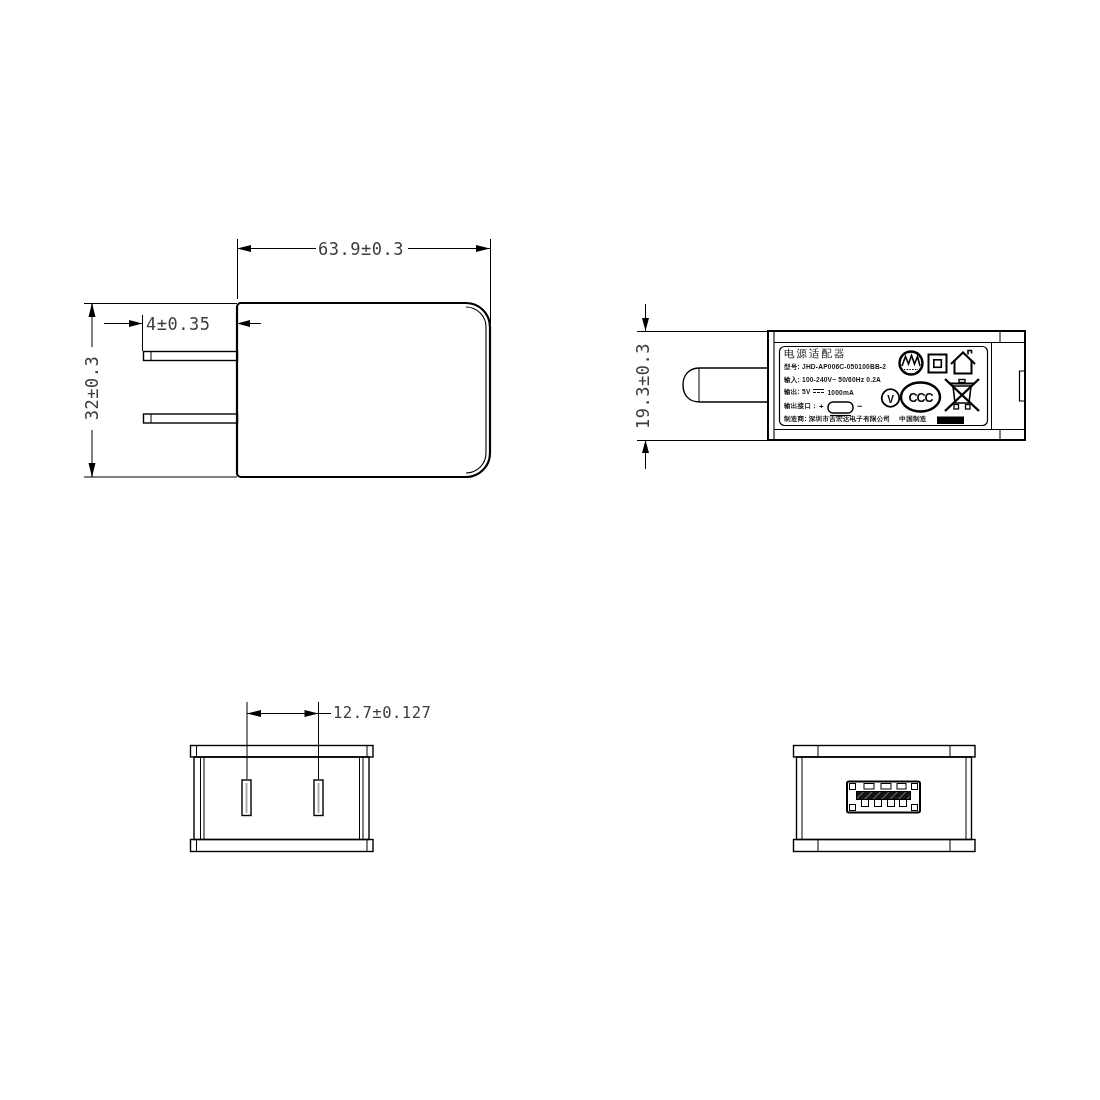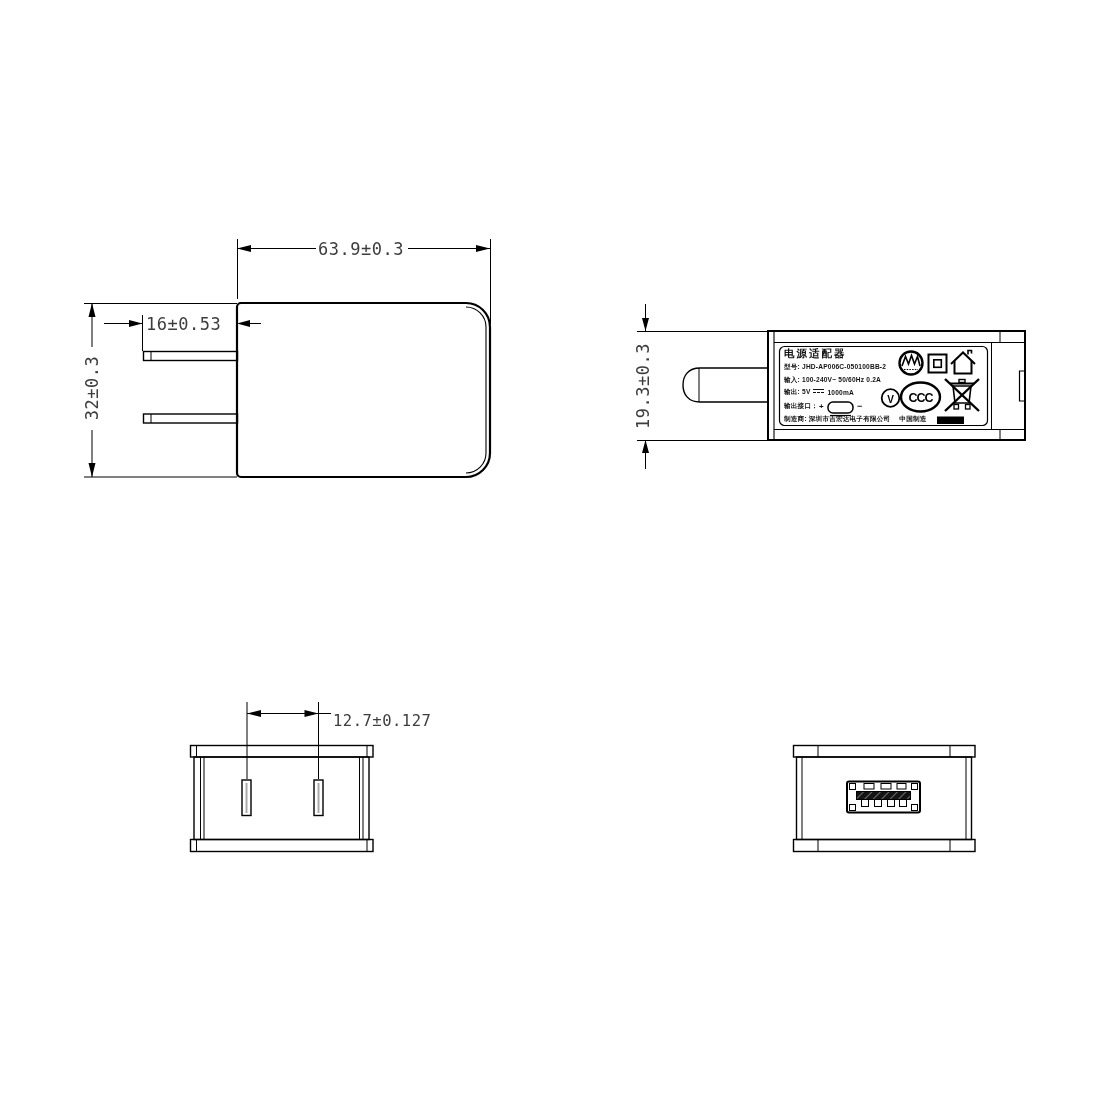--- a/index.html
+++ b/index.html
@@ -5,21 +5,21 @@
   html,body{margin:0;padding:0;background:#fff;}
   #canvas{position:relative;width:1100px;height:1100px;background:#fff;overflow:hidden;
           font-family:"Liberation Sans", sans-serif;}
   #drawing{position:absolute;left:0;top:0;}
   .ln{stroke:#000;fill:none;}
   .ah{fill:#000;stroke:none;}
   .dim-text{position:absolute;color:#3d3d3d;font-family:"DejaVu Sans Mono","Liberation Sans",monospace;
             font-size:17px;letter-spacing:.5px;white-space:nowrap;}
   .dim-v{width:90px;height:18px;line-height:18px;text-align:center;transform:rotate(-90deg);}
   .lbl{position:absolute;color:#111;font-weight:700;white-space:nowrap;}
-  .lbl-title{font-size:10.5px;letter-spacing:2px;font-weight:700;}
+  .lbl-title{font-size:10.5px;letter-spacing:2px;font-weight:400;}
   .lbl-line{font-size:6.6px;letter-spacing:.2px;}
   .lbl-flex{display:flex;align-items:center;}
   .dc{display:inline-block;width:11px;height:6px;margin:0 3px;border-top:1.6px solid #111;position:relative;}
   .dc:after{content:"";position:absolute;left:0;right:0;top:2px;border-top:1.6px dashed #111;}
   .gap{display:inline-block;width:9px;}
 </style>
 </head>
 <body>
 
 <div id="canvas">
@@ -195,24 +195,24 @@
       <rect x="856.5" y="791.5" width="54" height="8" fill="url(#hatch)" stroke="#000" stroke-width="1"></rect>
       <rect class="ln" stroke-width="1" x="861.5" y="799.5" width="7" height="7"></rect>
       <rect class="ln" stroke-width="1" x="874.5" y="799.5" width="7" height="7"></rect>
       <rect class="ln" stroke-width="1" x="887.5" y="799.5" width="7" height="7"></rect>
       <rect class="ln" stroke-width="1" x="899.5" y="799.5" width="7" height="7"></rect>
     </g>
   </g>
 </svg>
 
 <div class="dim-text" style="left:318px;top:239px;">63.9±0.3</div>
-<div class="dim-text" style="left:146px;top:314px;">16±0.53</div>
+<div class="dim-text" style="left:146px;top:314px;">4±0.35</div>
 <div class="dim-text dim-v" style="left:47px;top:379px;">32±0.3</div>
 <div class="dim-text dim-v" style="left:598px;top:377px;">19.3±0.3</div>
-<div class="dim-text" style="left:333px;top:704px;font-size:15.5px;margin-top:8px;">12.7±0.127</div>
+<div class="dim-text" style="left:333px;top:704px;font-size:15.5px;">12.7±0.127</div>
 
 <div class="lbl lbl-title" style="left:784px;top:347px;">电源适配器</div>
 <div class="lbl lbl-line" style="left:784px;top:363px;">型号: JHD-AP006C-050100BB-2</div>
 <div class="lbl lbl-line" style="left:784px;top:376px;">输入: 100-240V~  50/60Hz  0.2A</div>
 <div class="lbl lbl-line lbl-flex" style="left:784px;top:388px;">
   <span>输出: 5V</span>
       <span class="dc"></span>
       <span>1000mA</span>
 </div>
 <div class="lbl lbl-line" style="left:784px;top:402px;">输出接口：</div>

